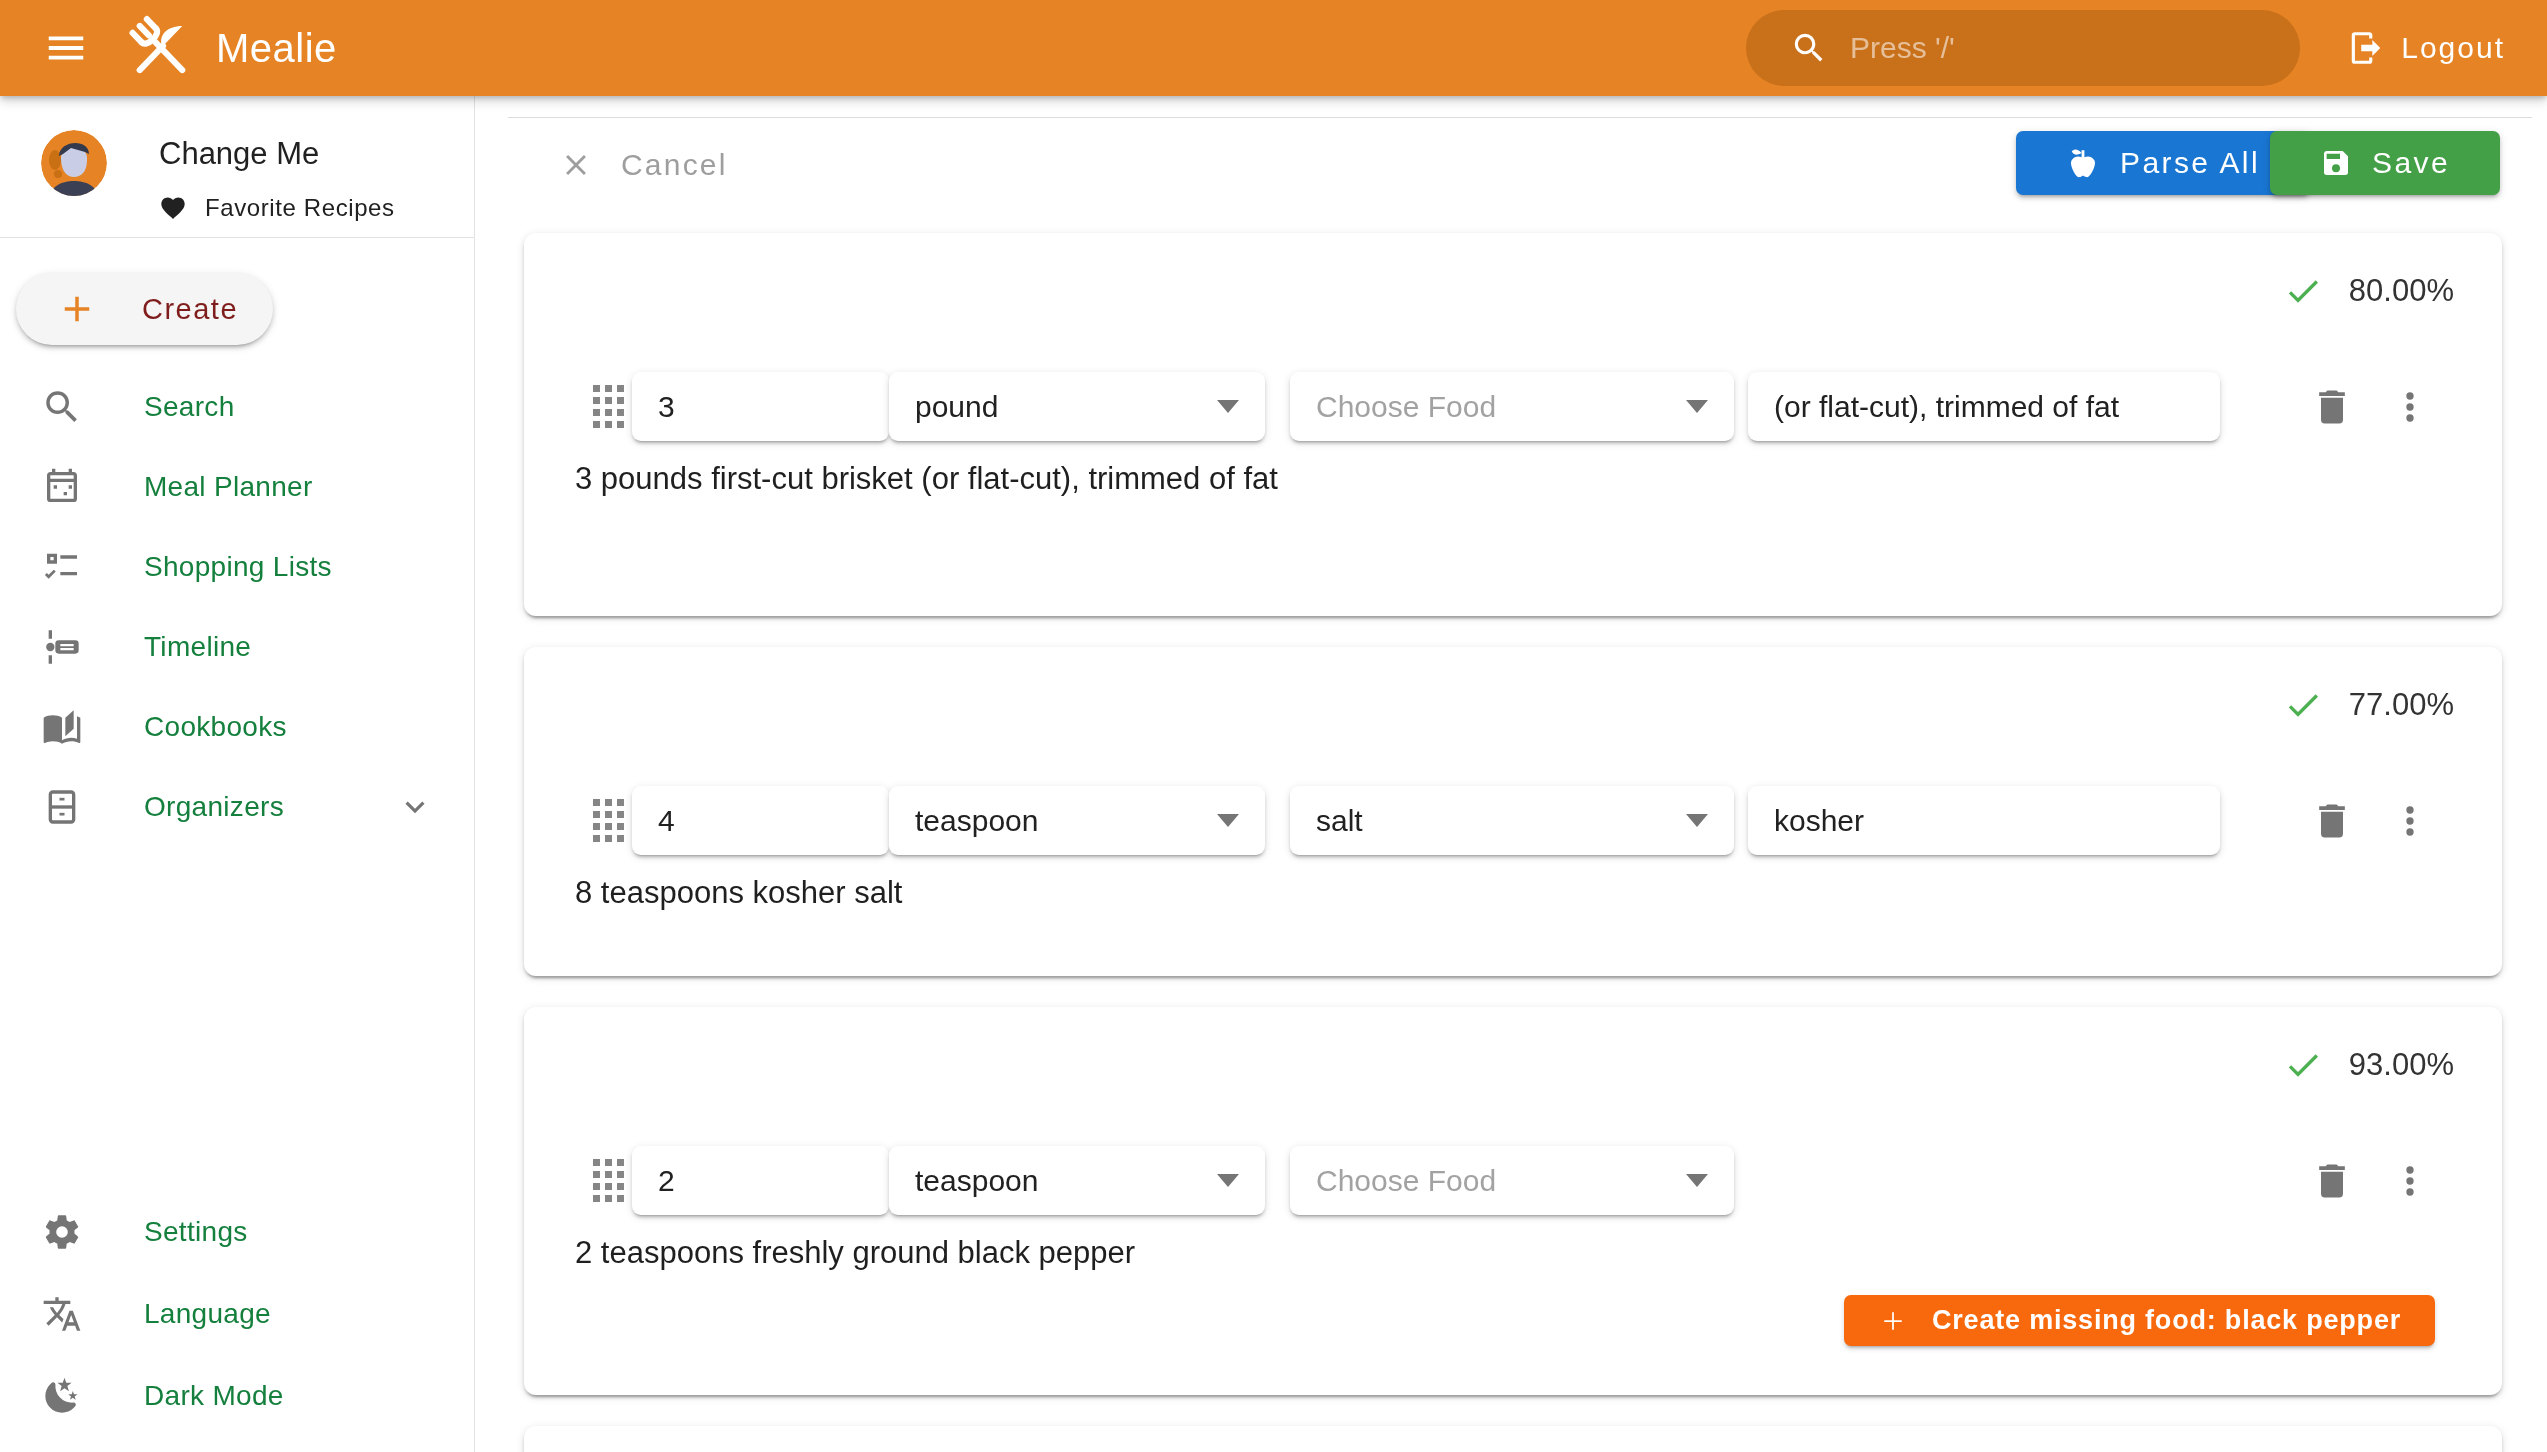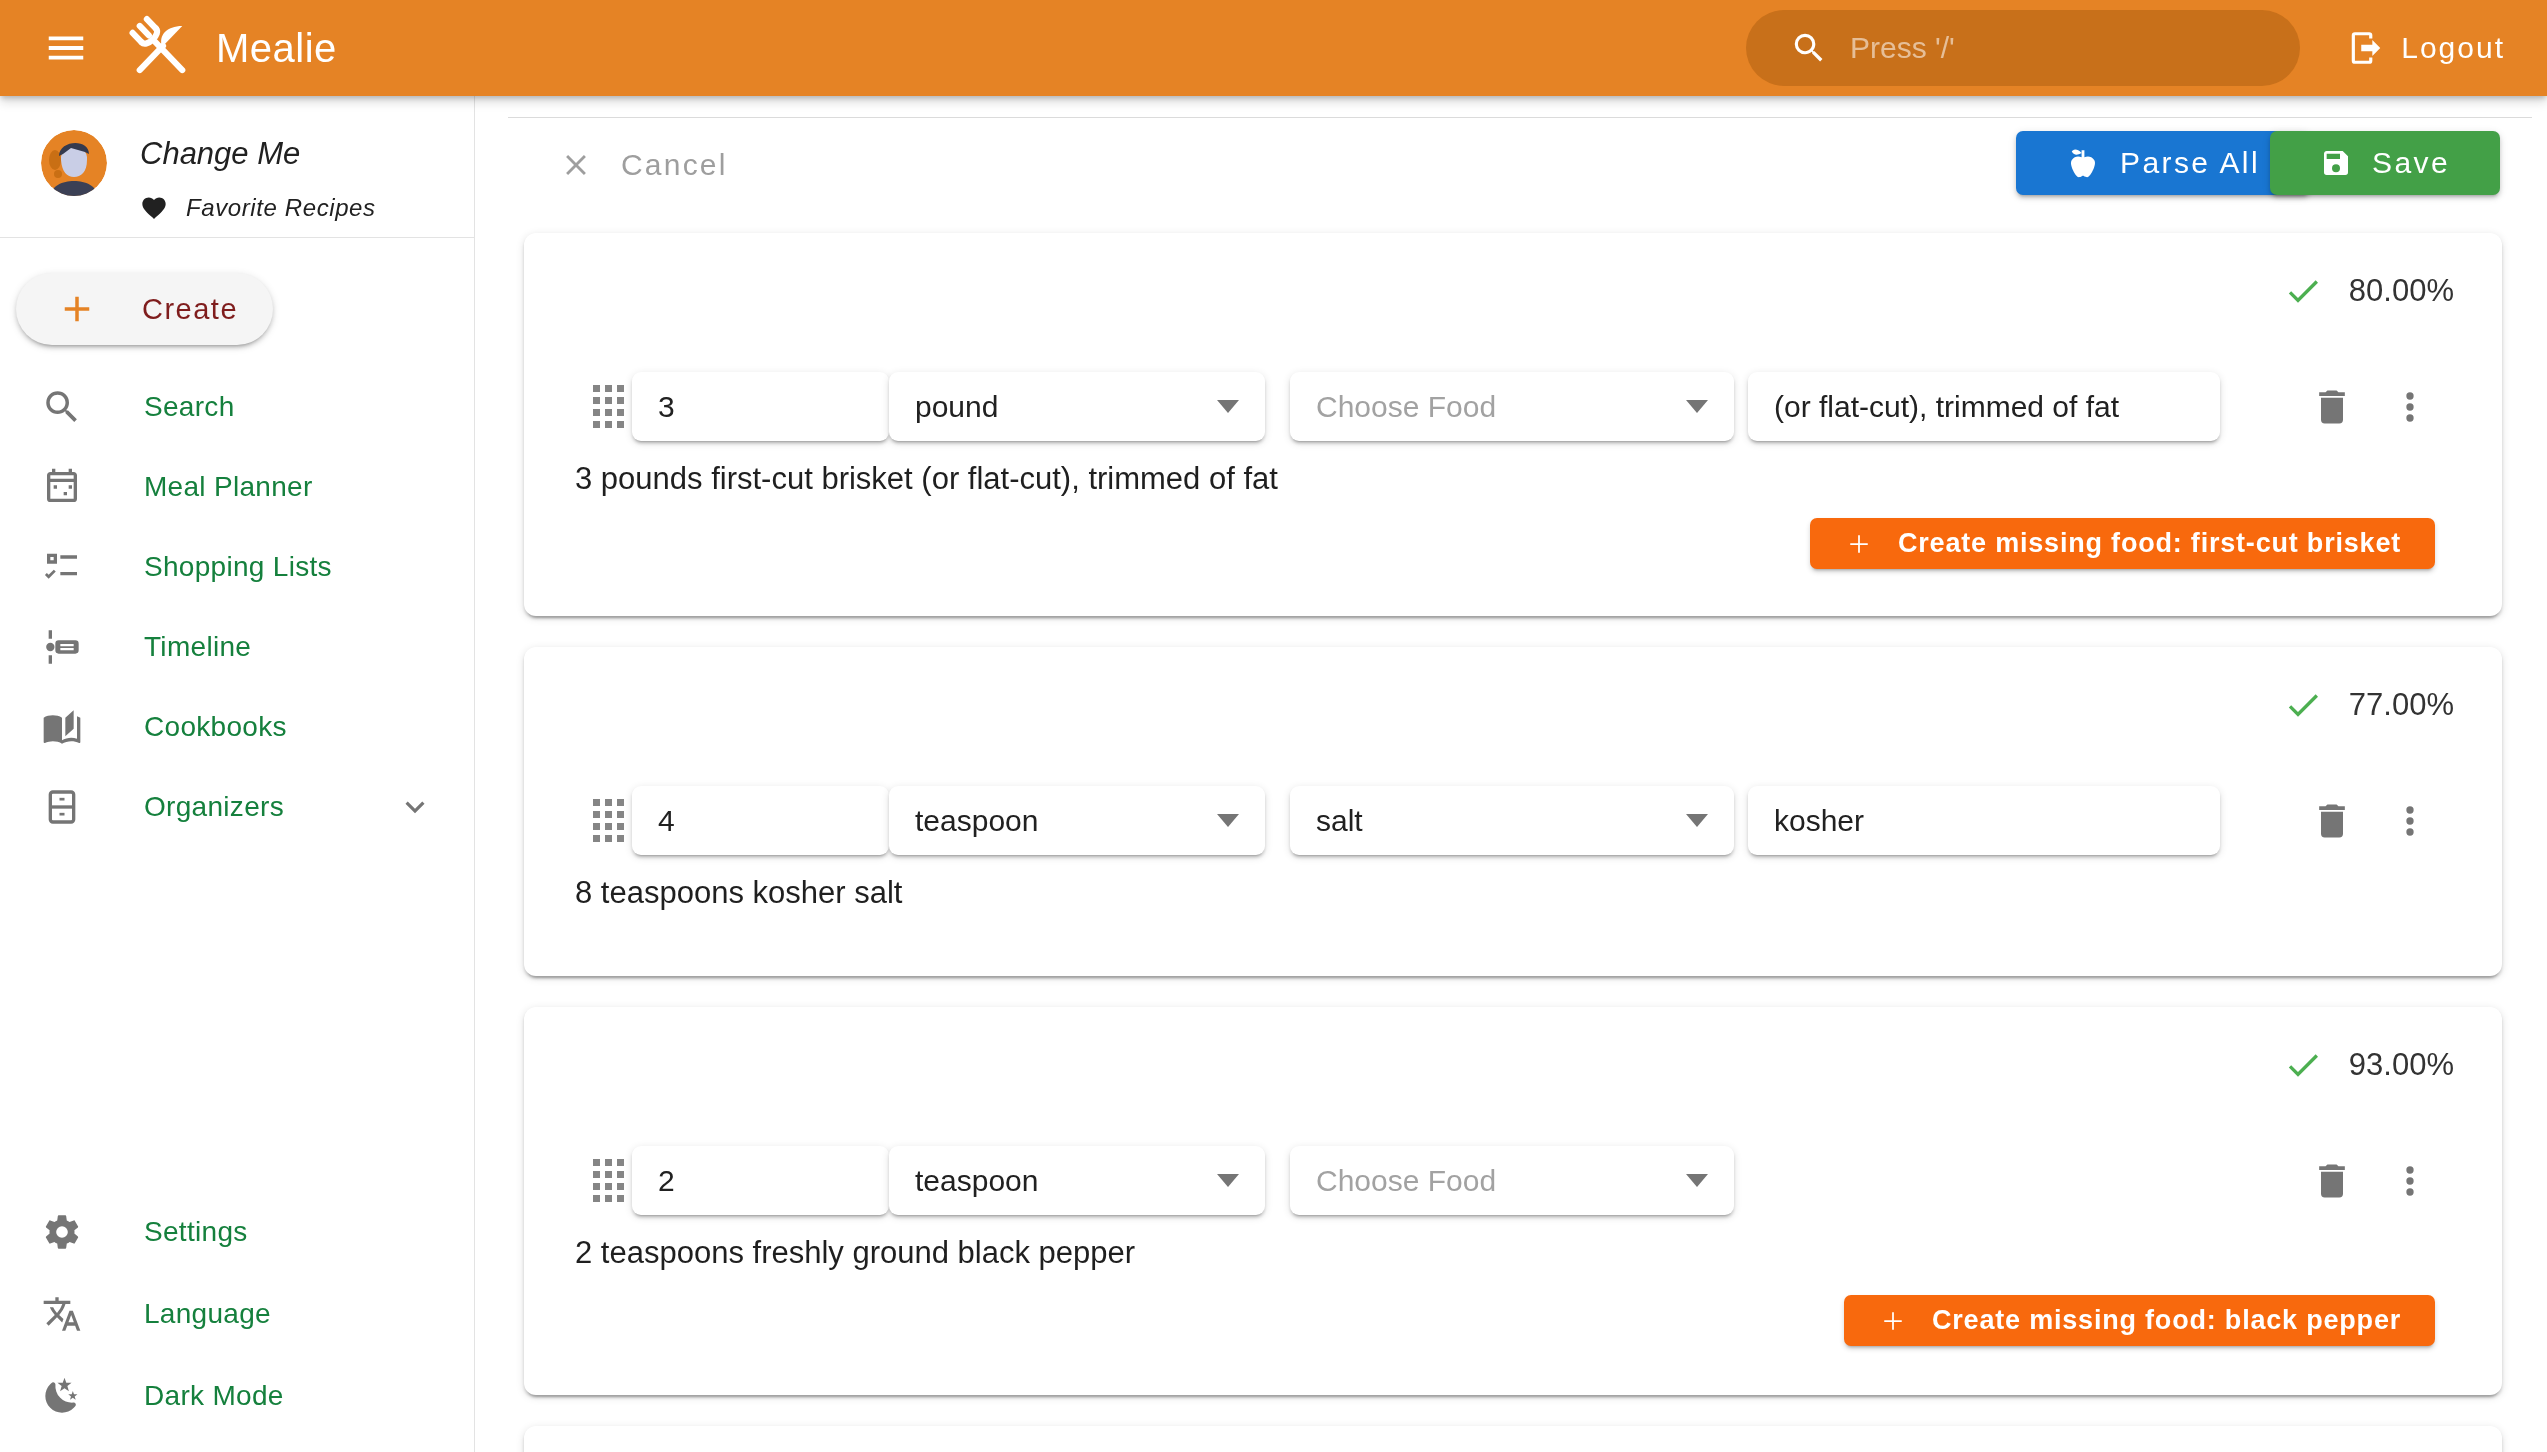--- a/index.html
+++ b/index.html
@@ -21,21 +21,21 @@
                   font-family:inherit; font-size:30px; color:#fff; min-width:0; }
   .search-input::placeholder { color:rgba(255,255,255,.55); }
   .logout-btn { position:absolute; right:30px; top:0; height:96px; display:flex; align-items:center; gap:16px;
                 color:#fff; font-size:30px; font-weight:500; letter-spacing:2px; padding:0 12px; cursor:pointer; }
 
   
   .sidebar { position:absolute; top:96px; left:0; bottom:0; width:475px; background:#fff;
              border-right:1px solid #E3E3E3; z-index:10; }
   .user { position:absolute; top:34px; left:41px; display:flex; }
   .avatar { width:66px; height:66px; border-radius:50%; overflow:hidden; flex:none; cursor:pointer; }
-  .user-text { margin-left:33px; padding-top:6px;font-style:italic; }
+  .user-text { margin-left:52px; padding-top:6px; }
   .user-name { font-size:31px; color:#212121; }
   .favorites { margin-top:22px; display:flex; align-items:center; gap:18px; cursor:pointer; }
   .favorites-label { font-size:24px; font-weight:500; letter-spacing:0.6px; color:#212121; }
   .sidebar-divider { position:absolute; top:141px; left:0; right:0; border-top:1px solid #E3E3E3; }
   .create-btn { position:absolute; top:177px; left:16px; width:257px; height:72px; border-radius:36px;
                 background:#F5F5F5; display:flex; align-items:center; cursor:pointer;
                 box-shadow:0 4px 3px -3px rgba(0,0,0,.2), 0 3px 4px 0 rgba(0,0,0,.14), 0 2px 8px 0 rgba(0,0,0,.12); }
   .create-btn svg { margin-left:40px; }
   .create-label { margin-left:44px; font-size:29px; font-weight:500; letter-spacing:1.5px; color:#7f1d1d; }
   .nav { position:absolute; top:271px; left:0; right:0; }
@@ -326,26 +326,20 @@
                 <path d="M19,4H15.5L14.5,3H9.5L8.5,4H5V6H19M6,19A2,2 0 0,0 8,21H16A2,2 0 0,0 18,19V7H6V19Z"></path>
               </svg>
           </span>
           <span class="icon-btn kebab-btn">
             <svg width="44" height="44" viewBox="0 0 24 24" fill="#757575">
                 <path d="M12,16A2,2 0 0,1 14,18A2,2 0 0,1 12,20A2,2 0 0,1 10,18A2,2 0 0,1 12,16M12,10A2,2 0 0,1 14,12A2,2 0 0,1 12,14A2,2 0 0,1 10,12A2,2 0 0,1 12,10M12,4A2,2 0 0,1 14,6A2,2 0 0,1 12,8A2,2 0 0,1 10,6A2,2 0 0,1 12,4Z"></path>
               </svg>
           </span>
         </div>
         <div class="orig-text">3 pounds first-cut brisket (or flat-cut), trimmed of fat</div>
-        <div class="missing-btn">
-          <svg width="30" height="30" viewBox="0 0 24 24" fill="#fff">
-              <path d="M19,12.7H12.7V19H11.3V12.7H5V11.3H11.3V5H12.7V11.3H19V12.7Z"></path>
-            </svg>
-          <span>Create missing food: first-cut brisket</span>
-        </div>
       </section>
 
       <section class="card card-2">
         <div class="conf">
           <svg width="40" height="40" viewBox="0 0 24 24" fill="#4CAF50">
               <path d="M21,7L9,19L3.5,13.5L4.91,12.09L9,16.17L19.59,5.59L21,7Z"></path>
             </svg>
           <span class="conf-value">77.00%</span>
         </div>
         <div class="fields">

